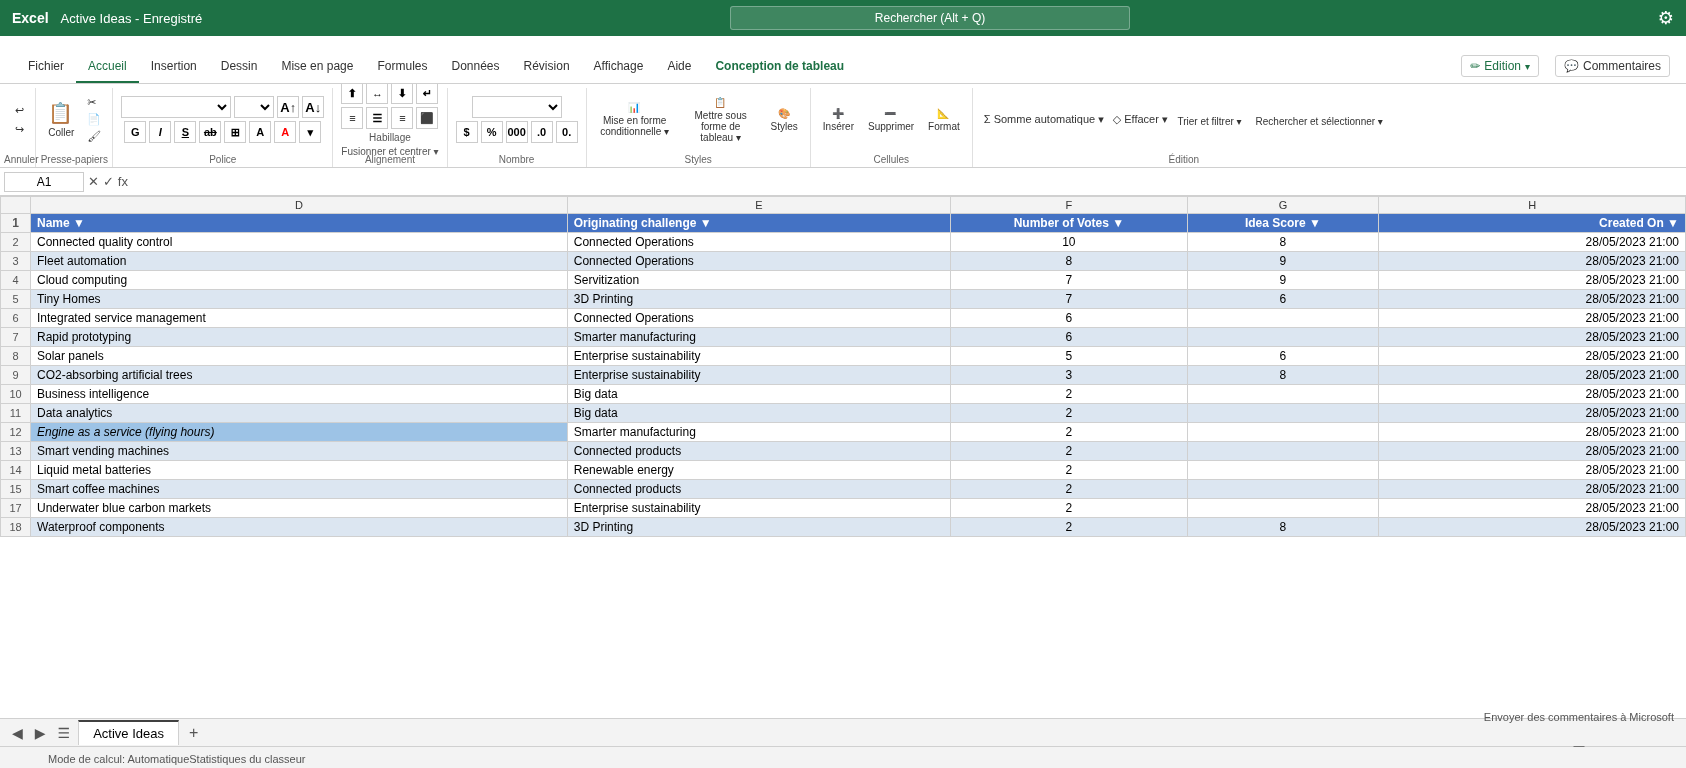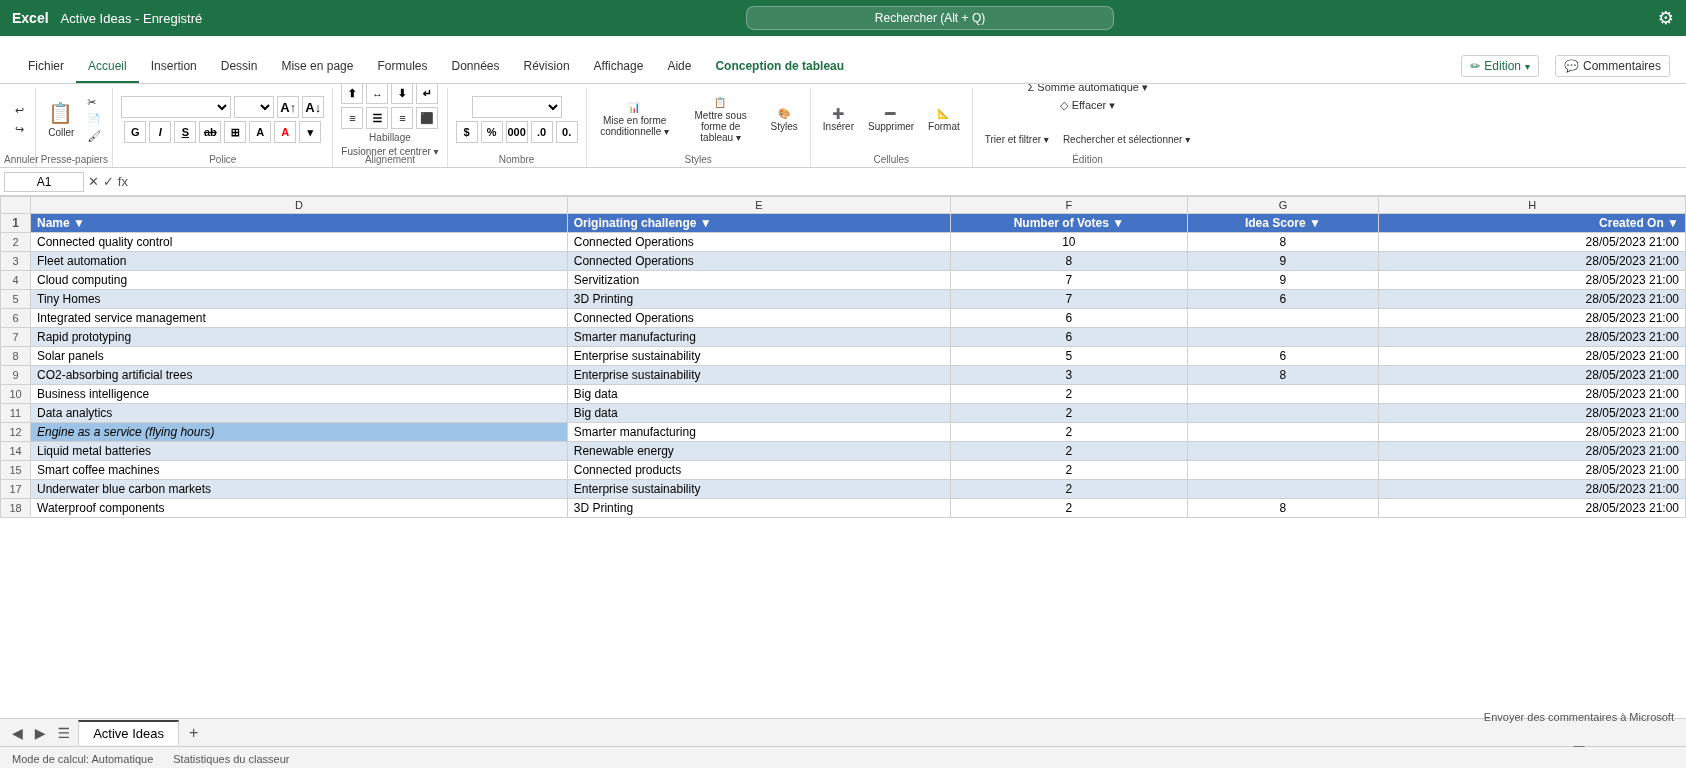--- a/index.html
+++ b/index.html
@@ -15,24 +15,24 @@
       padding: 8px 12px;
       justify-content: space-between;
     }
     #title-bar .left { display: flex; align-items: center; gap: 12px; }
     #title-bar .logo { font-weight: 700; font-size: 14px; color: white; }
     #title-bar .file-title { font-size: 13px; color: white; }
     #title-bar .center { flex: 1; display: flex; justify-content: center; }
     #title-bar .search-box {
       background: rgba(255,255,255,0.15);
       border: 1px solid rgba(255,255,255,0.3);
-      border-radius: 8px;
+      border-radius: 3px;
       color: white;
       padding: 4px 16px;
-      width: 368px;
+      width: 400px;
       font-size: 12px;
       text-align: center;
     }
     #title-bar .right { display: flex; align-items: center; gap: 8px; }
     #title-bar .settings-icon { color: white; font-size: 18px; cursor: pointer; }
 
     
     #ribbon-tabs {
       background: #ffffff;
       border-bottom: 1px solid #d0d0d0;
@@ -451,21 +451,21 @@
         <span>Supprimer</span>
       </div>
       <div class="ribbon-btn" style="height:50px; font-size:10px;">
         <span>📐</span>
         <span>Format</span>
       </div>
     </div>
     <span class="ribbon-group-label">Cellules</span>
   </div>
 
-  <div class="ribbon-group" style="padding-bottom:16px; flex-direction:column; justify-content:center; gap:3px;">
+  <div class="ribbon-group" style="padding-bottom:16px; flex-direction:row; justify-content:center; gap:3px;">
     <div class="ribbon-btn-small">Σ Somme automatique ▾</div>
     <div class="ribbon-btn-small">◇ Effacer ▾</div>
     <div class="font-row" style="gap:6px; margin-top:4px;">
       <div class="ribbon-btn" style="height:40px; font-size:10px; white-space:normal;">
         <span>Trier et filtrer ▾</span>
       </div>
       <div class="ribbon-btn" style="height:40px; font-size:10px; white-space:normal;">
         <span>Rechercher et sélectionner ▾</span>
       </div>
     </div>
@@ -588,20 +588,28 @@
           </tr>
           <tr class="data-row">
             <td class="row-header">12</td>
             <td class="col-d" style="background: rgb(157, 195, 230); font-style: italic;">Engine as a service (flying hours)</td>
             <td class="col-e">Smarter manufacturing</td>
             <td class="col-f">2</td>
             <td class="col-g"></td>
             <td class="col-h">28/05/2023 21:00</td>
           </tr>
           <tr class="data-row">
+            <td class="row-header">13</td>
+            <td class="col-d">Smart vending machines</td>
+            <td class="col-e">Connected products</td>
+            <td class="col-f">2</td>
+            <td class="col-g"></td>
+            <td class="col-h">28/05/2023 21:00</td>
+          </tr>
+          <tr class="data-row">
             <td class="row-header">14</td>
             <td class="col-d">Liquid metal batteries</td>
             <td class="col-e">Renewable energy</td>
             <td class="col-f">2</td>
             <td class="col-g"></td>
             <td class="col-h">28/05/2023 21:00</td>
           </tr>
           <tr class="data-row">
             <td class="row-header">15</td>
             <td class="col-d">Smart coffee machines</td>
@@ -633,21 +641,21 @@
 
 <div id="bottom-tabs">
   <span class="sheet-tab-nav">◀</span>
   <span class="sheet-tab-nav">▶</span>
   <span class="sheet-tab-nav">☰</span>
   <div class="sheet-tab">Active Ideas</div>
   <span class="sheet-tab-add">+</span>
 </div>
 
 <div id="status-bar">
-  <div style="display:flex; gap:20px;">
+  <div style="display:flex; margin-left:36px;">
     <span>Mode de calcul: Automatique</span>
     <span>Statistiques du classeur</span>
   </div>
   <div style="display:flex; gap:16px; align-items:center;flex-direction:column;">
     <span>Envoyer des commentaires à Microsoft</span>
     <span>—</span>
     <span>100 %</span>
     <span>+</span>
   </div>
 </div>

